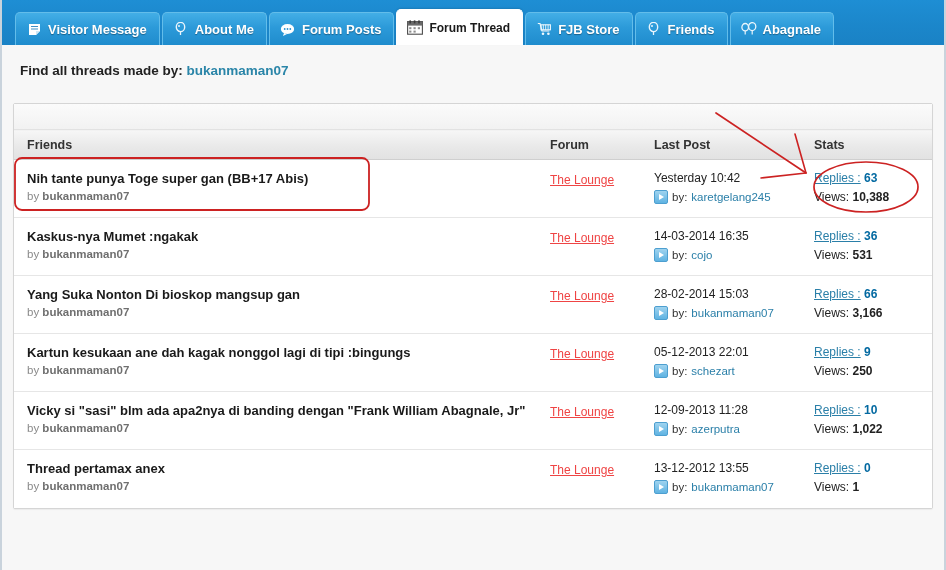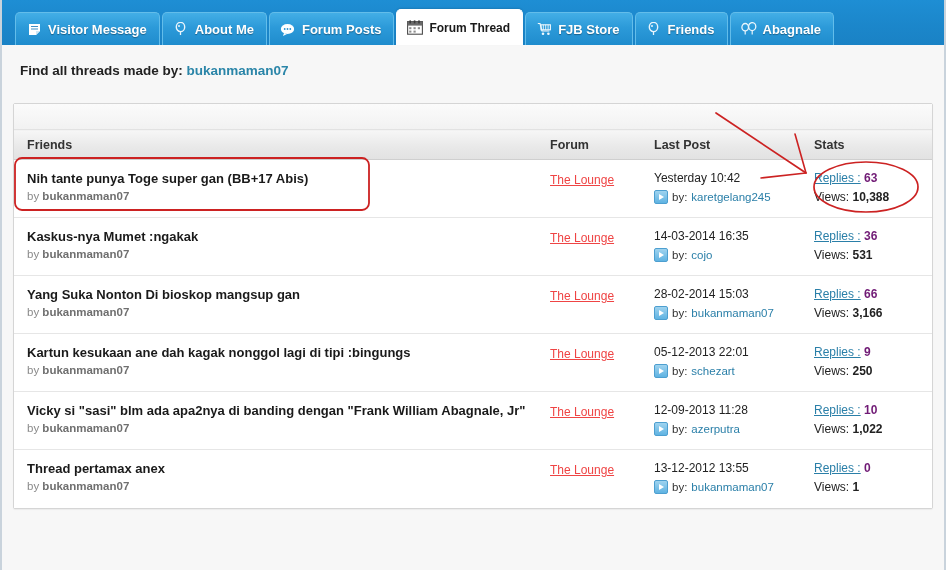--- a/index.html
+++ b/index.html
@@ -229,21 +229,21 @@
     font-size: 12px;
     color: #2a7fa8;
     line-height: 17px;
     white-space: nowrap;
   }
   .stat-replies a {
     color: #2a7fa8;
     text-decoration: underline;
     cursor: pointer;
   }
-  .stat-replies b { color: #701a75; font-weight: bold; }
+  .stat-replies b { color: #0369a1; font-weight: bold; }
   .stat-views {
     font-size: 12px;
     color: #222;
     line-height: 17px;
     margin-top: 2px;
     white-space: nowrap;
   }
   .stat-views b { font-weight: bold; }
 
   

